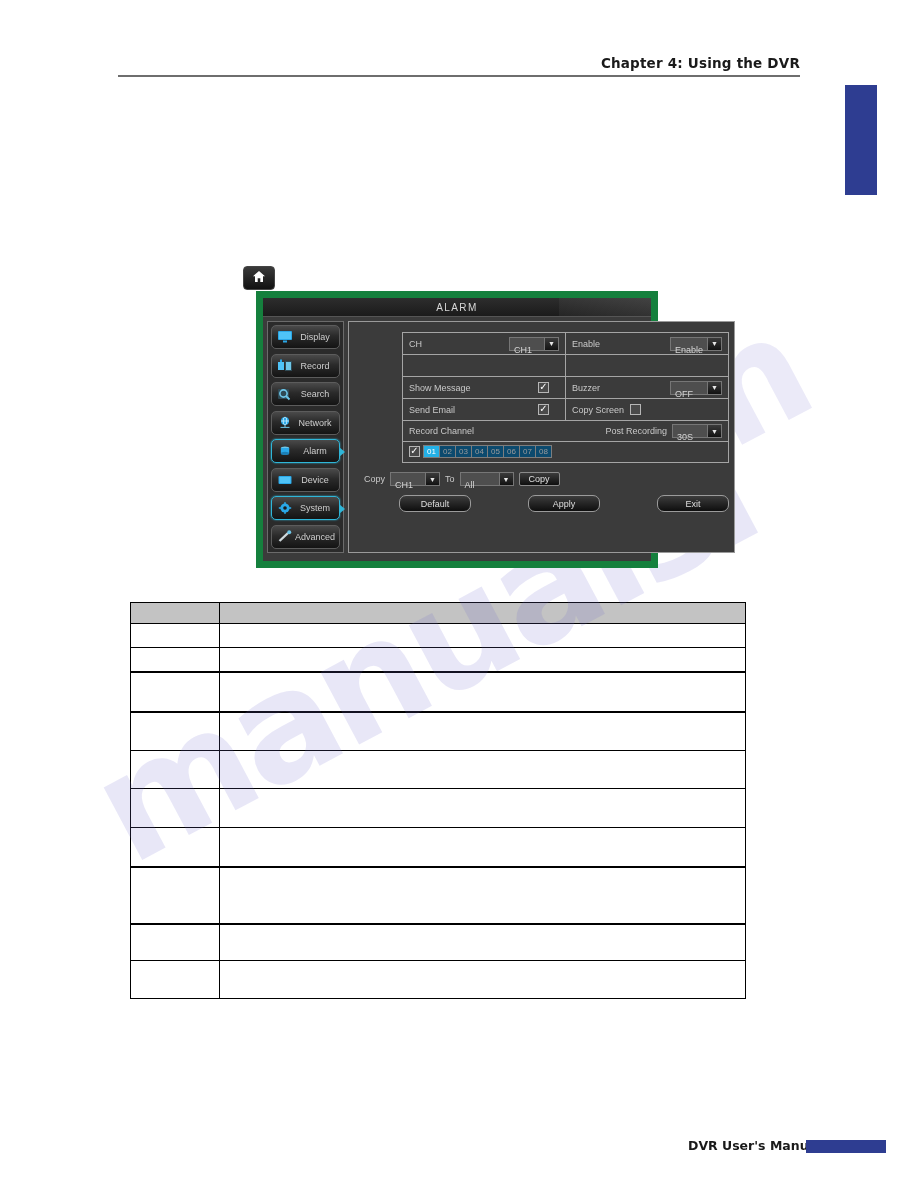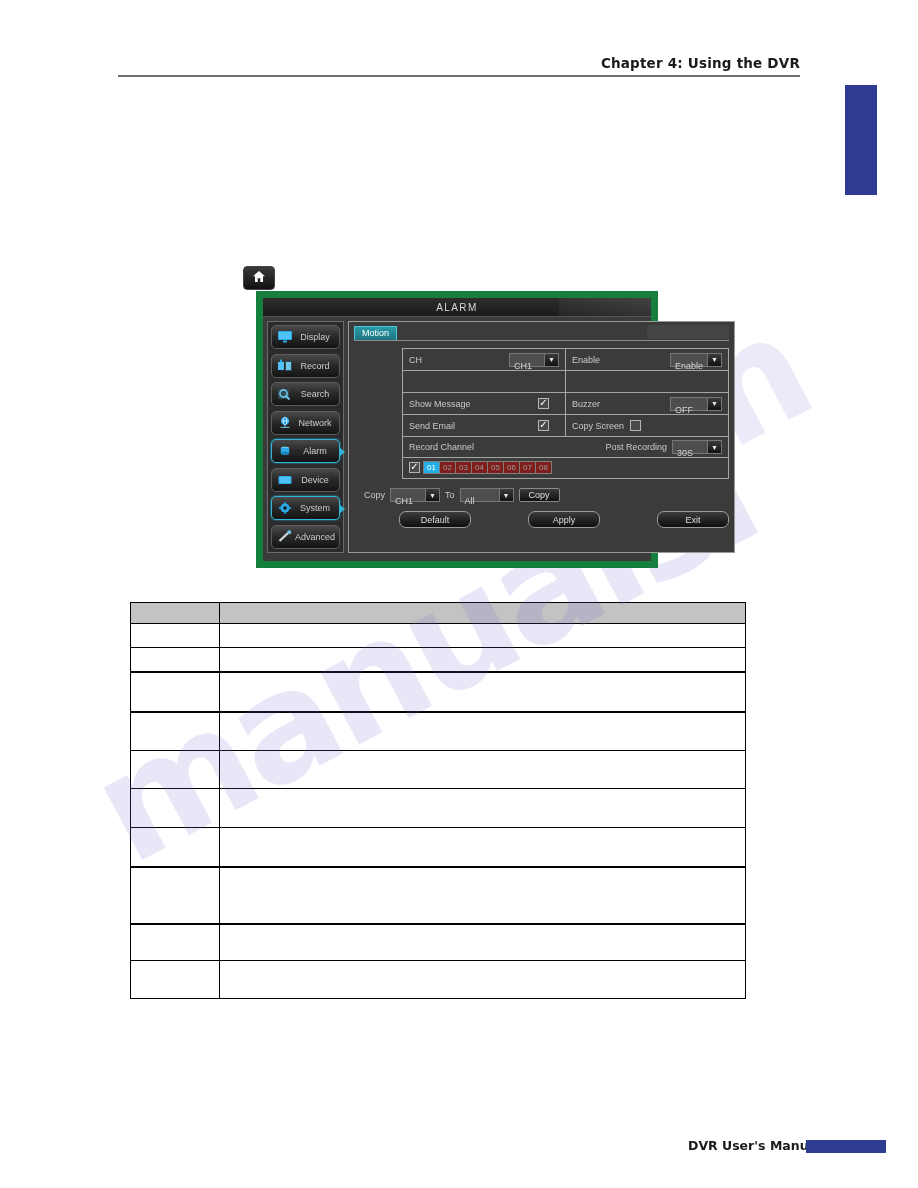--- a/index.html
+++ b/index.html
@@ -333,21 +333,21 @@
   }
   .chips {
     display: flex;
     border: 1px solid #7d7d7d;
   }
   .chip {
     width: 15px;
     text-align: center;
     font-size: 8px;
     color: #9a9a9a;
-    background: #7f1d1d;
+    background: #0c4a6e;
     border-right: 1px solid #7d7d7d;
     line-height: 11px;
   }
   .chip:last-child { border-right: none; }
   .chip.on {
     background: #23b0e6;
     color: #ffffff;
   }
 
   
@@ -520,24 +520,20 @@
               <circle cx="12.2" cy="2.2" r="2" fill="#6ec6e8"></circle>
             </svg>
         </span>
         <span class="side-label">Advanced</span>
       </div>
 
     </div>
 
     <div class="dvr-main">
 
-      <div class="tabstrip">
-        <span class="tab-active">Motion</span>
-        <span class="tab-gloss"></span>
-      </div>
 
       <div class="settings-box">
 
         <div class="srow">
           <div class="scell left">
             <span class="lbl">CH</span>
             <span class="spacer"></span>
             <span class="combo">
               <span class="combo-val">CH1</span>
               <span class="combo-arrow">▼</span>

